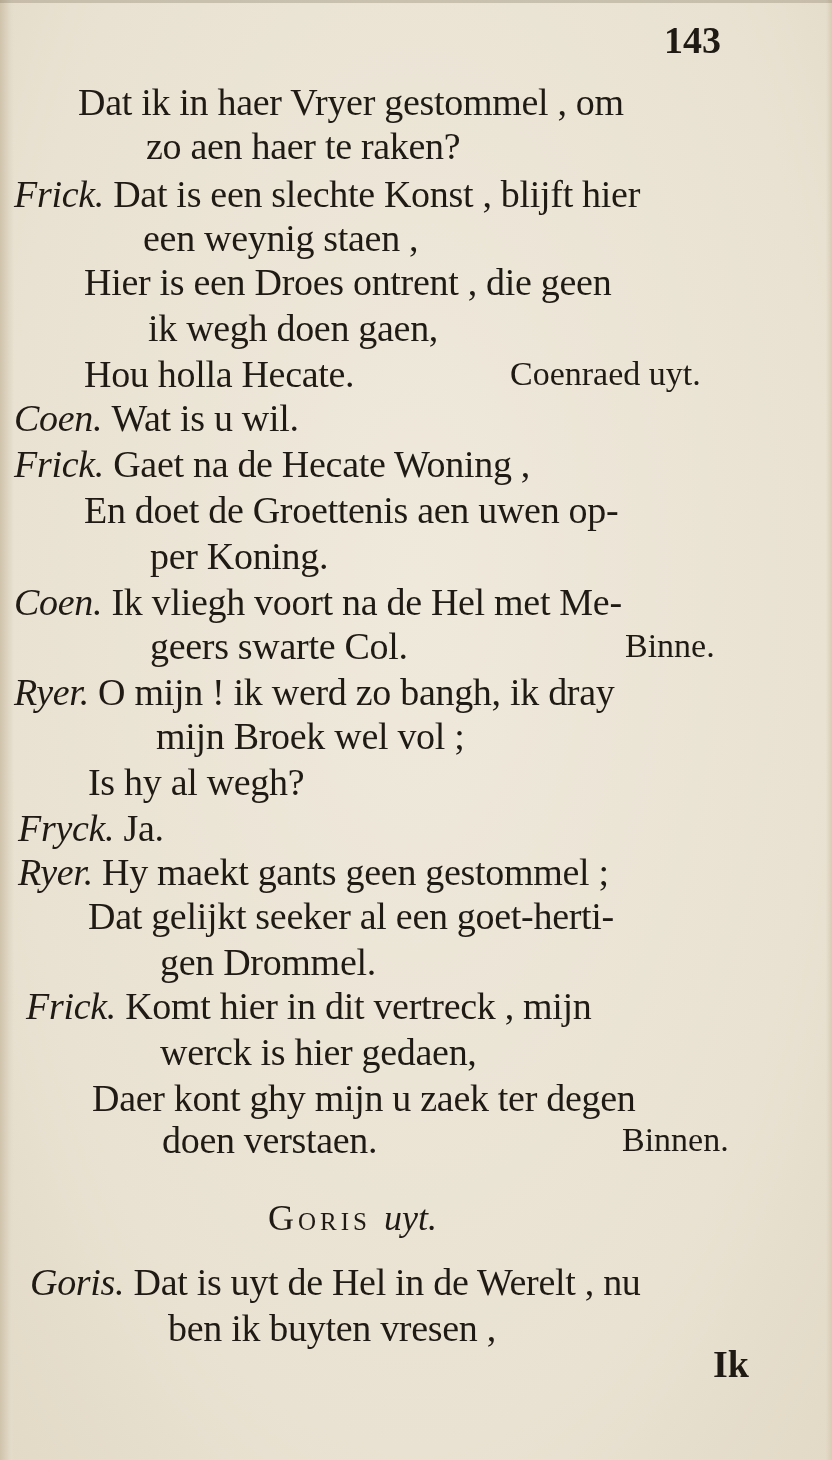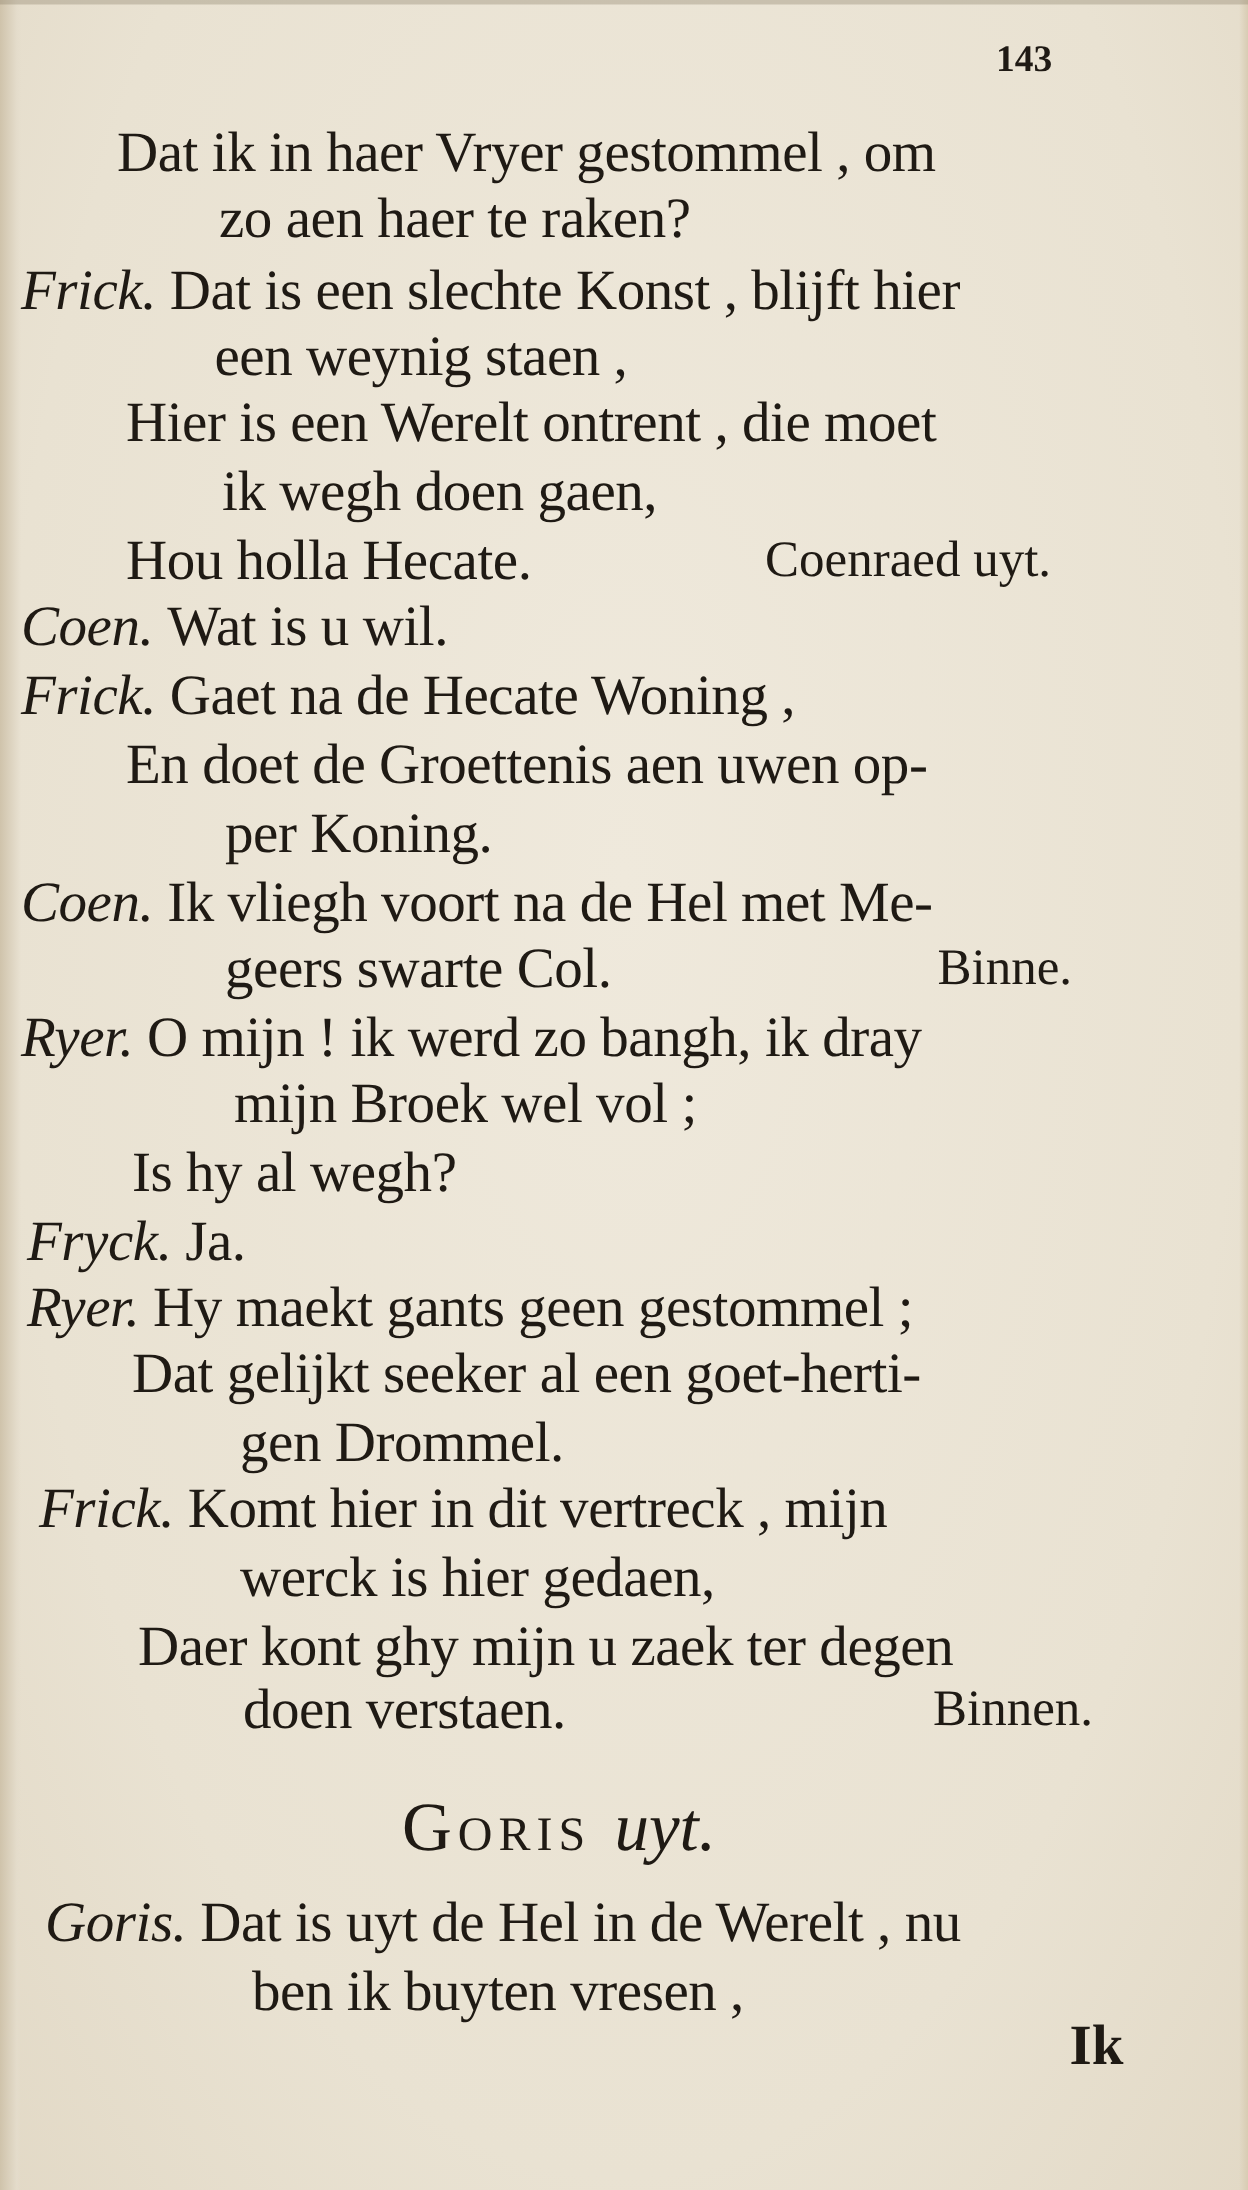--- a/index.html
+++ b/index.html
@@ -41,25 +41,25 @@
       font-size: 34px; line-height: 44px;
     }
     .running-head {
       position: absolute; top: 20px; left: 143px;
       font-family: "Liberation Serif", serif;
       font-style: italic; font-size: 32px; line-height: 44px;
     }
     .page-number {
       position: absolute; top: 18px; left: 664px;
       font-family: "Liberation Serif", serif;
-      font-weight: bold; font-size: 25px; line-height: 44px; text-align: center;
+      font-weight: bold; font-size: 38px; line-height: 44px; text-align: center;
     }
     .section-head {
       position: absolute; top: 1196px; left: 268px; white-space: nowrap;
-      font-family: "Liberation Serif", serif; font-size: 46px; line-height: 44px;
+      font-family: "Liberation Serif", serif; font-size: 36px; line-height: 44px;
       letter-spacing: 4px;
     }
     .section-head .sc { font-variant: small-caps; }
     .section-head .italic { letter-spacing: 0; }
     .catchword {
       position: absolute; top: 1342px; left: 713px;
       font-family: "Liberation Serif", serif; font-weight: bold;
       font-size: 38px; line-height: 44px;
     }
   </style>
@@ -71,21 +71,21 @@
   <div class="edge-right"></div>
   <div class="top-edge"></div>
 
   <div class="page-number">143</div>
 
   <div id="lines">
       <div class="line" style="left: 78px; top: 80px;"><span>Dat ik in haer Vryer gestommel , om</span></div>
       <div class="line" style="left: 146px; top: 124px;"><span>zo aen haer te raken?</span></div>
       <div class="line" style="left: 14px; top: 172px;"><span class="speaker">Frick. </span><span>Dat is een slechte Konst , blijft hier</span></div>
       <div class="line" style="left: 143px; top: 216px;"><span>een weynig staen ,</span></div>
-      <div class="line" style="left: 84px; top: 260px;"><span>Hier is een Werelt ontrent , die moet</span></div>
+      <div class="line" style="left: 84px; top: 260px;"><span>Hier is een Droes ontrent , die geen</span></div>
       <div class="line" style="left: 148px; top: 306px;"><span>ik wegh doen gaen,</span></div>
       <div class="line" style="left: 84px; top: 352px;"><span>Hou holla Hecate.</span></div>
       <div class="line" style="left: 14px; top: 396px;"><span class="speaker">Coen. </span><span>Wat is u wil.</span></div>
       <div class="line" style="left: 14px; top: 442px;"><span class="speaker">Frick. </span><span>Gaet na de Hecate Woning ,</span></div>
       <div class="line" style="left: 84px; top: 488px;"><span>En doet de Groettenis aen uwen op-</span></div>
       <div class="line" style="left: 150px; top: 534px;"><span>per Koning.</span></div>
       <div class="line" style="left: 14px; top: 580px;"><span class="speaker">Coen. </span><span>Ik vliegh voort na de Hel met Me-</span></div>
       <div class="line" style="left: 150px; top: 624px;"><span>geers swarte Col.</span></div>
       <div class="line" style="left: 14px; top: 670px;"><span class="speaker">Ryer. </span><span>O mijn !  ik werd zo bangh, ik dray</span></div>
       <div class="line" style="left: 156px; top: 714px;"><span>mijn Broek wel vol ;</span></div>

